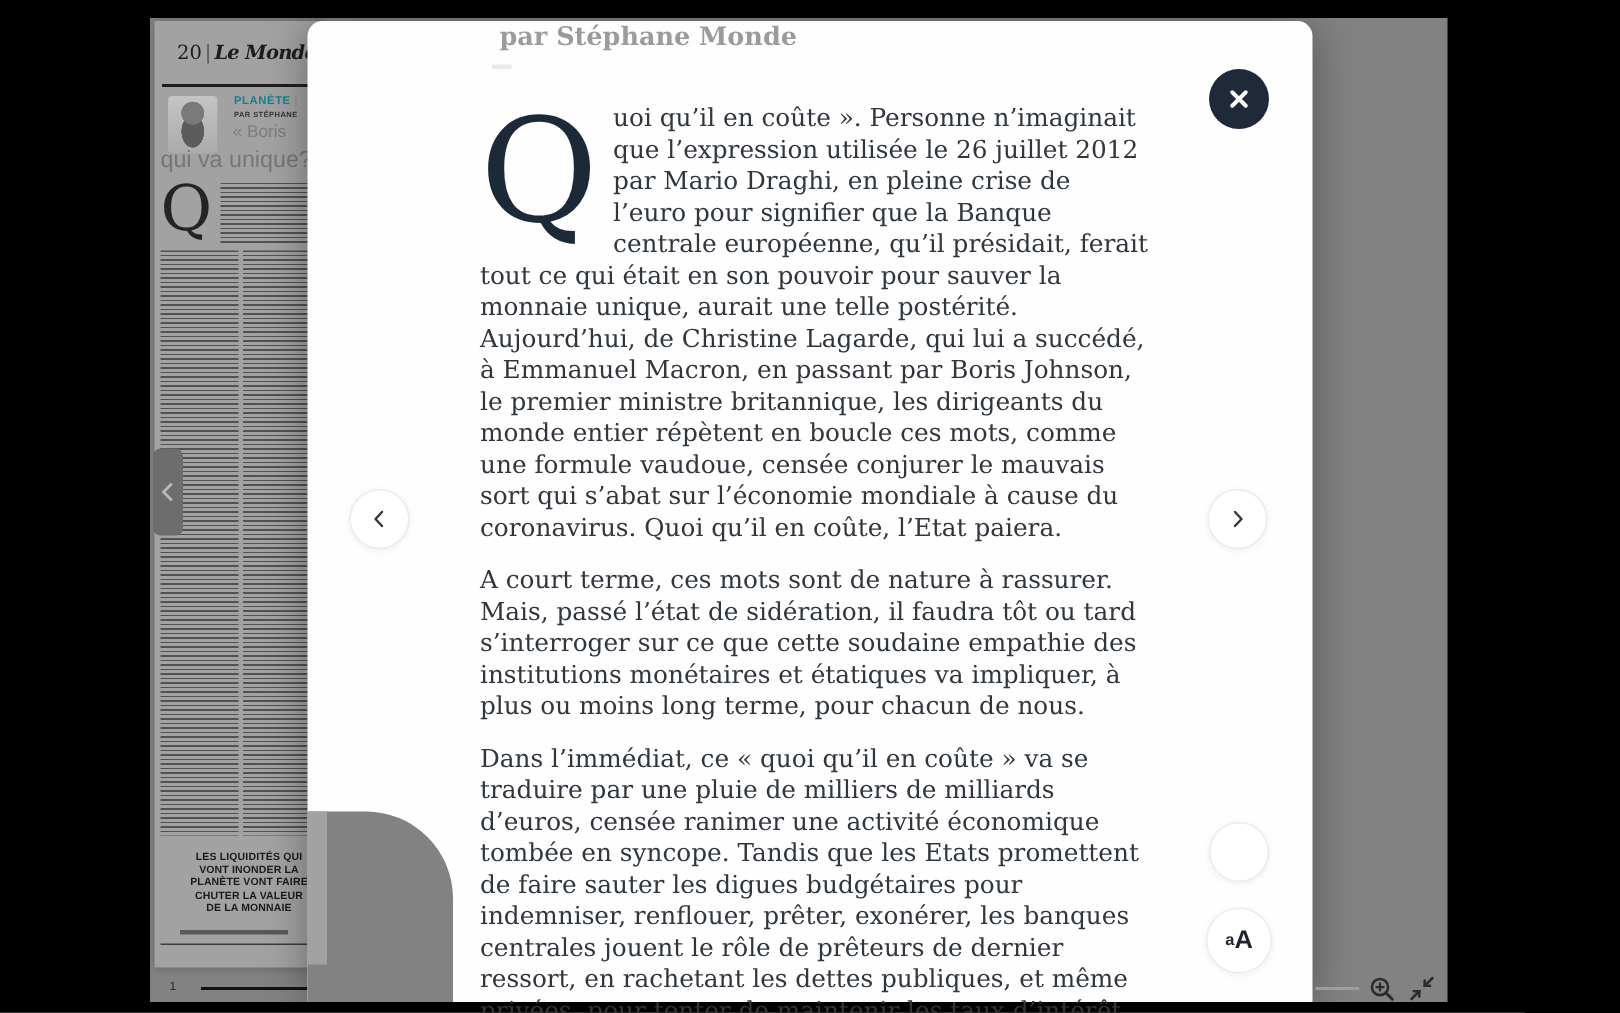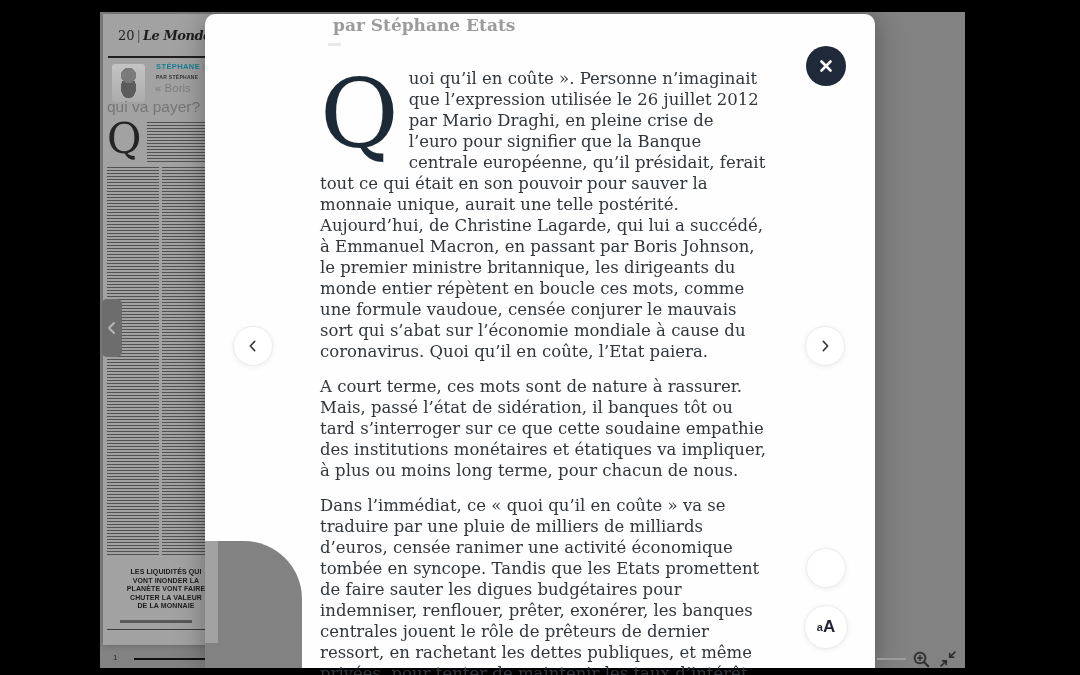--- a/index.html
+++ b/index.html
@@ -83,26 +83,26 @@
 <div id="stage">
   <div id="viewer">
 
     <div id="page">
       <div id="masthead">
         <span>20</span><span class="sep">|</span><span class="lm">Le Monde</span>
       </div>
       <div id="mastrule"></div>
       <div id="avatar"></div>
       <div id="section-label">
-        <span>STÉPHANE</span>
+        <span>PLANÈTE</span>
         <span class="sep">|</span>
       </div>
       <div id="kicker">PAR STÉPHANE</div>
       <div id="np-headline1">« Boris</div>
-      <div id="np-headline2">qui va payer?</div>
+      <div id="np-headline2">qui va unique?</div>
       <div id="np-dropcap">Q</div>
 
       <div class="txblock nwtx" style="left:44px;top:108px;width:70px;height:40px;"></div>
       <div class="txblock nwtx" style="left:4px;top:153px;width:52px;height:390px;"></div>
       <div class="txblock nwtx" style="left:59px;top:153px;width:53px;height:390px;"></div>
       <div id="pull-quote">
         <span>LES LIQUIDITÉS QUI</span>
         <span>VONT INONDER LA</span>
         <span>PLANÈTE VONT FAIRE</span>
         <span>CHUTER LA VALEUR</span>
@@ -115,26 +115,26 @@
     <div id="page-tab">
       <svg width="12" height="14" viewBox="0 0 12 14">
         <polyline points="8,2 3,7 8,12" fill="none" stroke="#b7b7b7" stroke-width="2" stroke-linecap="round" stroke-linejoin="round"></polyline>
       </svg>
     </div>
 
     <div id="scrub-num">1</div>
     <div id="scrub-line"></div>
 
     <div id="modal">
-      <div id="byline">par Stéphane Etats</div>
+      <div id="byline">par Stéphane Monde</div>
       <div id="byline-rule"></div>
 
       <div id="article">
         <p><span id="dropcap">Q</span><span>uoi qu’il en coûte ». Personne n’imaginait que l’expression utilisée le 26 juillet 2012 par Mario Draghi, en pleine crise de l’euro pour signifier que la Banque centrale européenne, qu’il présidait, ferait tout ce qui était en son pouvoir pour sauver la monnaie unique, aurait une telle postérité. Aujourd’hui, de Christine Lagarde, qui lui a succédé, à Emmanuel Macron, en passant par Boris Johnson, le premier ministre britannique, les dirigeants du monde entier répètent en boucle ces mots, comme une formule vaudoue, censée conjurer le mauvais sort qui s’abat sur l’économie mondiale à cause du coronavirus. Quoi qu’il en coûte, l’Etat paiera.</span></p>
-        <p>A court terme, ces mots sont de nature à rassurer. Mais, passé l’état de sidération, il banques tôt ou tard s’interroger sur ce que cette soudaine empathie des institutions monétaires et étatiques va impliquer, à plus ou moins long terme, pour chacun de nous.</p>
+        <p>A court terme, ces mots sont de nature à rassurer. Mais, passé l’état de sidération, il faudra tôt ou tard s’interroger sur ce que cette soudaine empathie des institutions monétaires et étatiques va impliquer, à plus ou moins long terme, pour chacun de nous.</p>
         <p>Dans l’immédiat, ce « quoi qu’il en coûte » va se traduire par une pluie de milliers de milliards d’euros, censée ranimer une activité économique tombée en syncope. Tandis que les Etats promettent de faire sauter les digues budgétaires pour indemniser, renflouer, prêter, exonérer, les banques centrales jouent le rôle de prêteurs de dernier ressort, en rachetant les dettes publiques, et même privées, pour tenter de maintenir les taux d’intérêt le plus bas possible. La porosité entre politique monétaire et budgétaire n’a jamais été aussi grande.</p>
       </div>
 
       <div id="close-btn" class="rbtn">
         <svg width="14" height="14" viewBox="0 0 14 14">
           <line x1="2.5" y1="2.5" x2="11.5" y2="11.5" stroke="#fff" stroke-width="2.6" stroke-linecap="round"></line>
           <line x1="11.5" y1="2.5" x2="2.5" y2="11.5" stroke="#fff" stroke-width="2.6" stroke-linecap="round"></line>
         </svg>
       </div>
 

